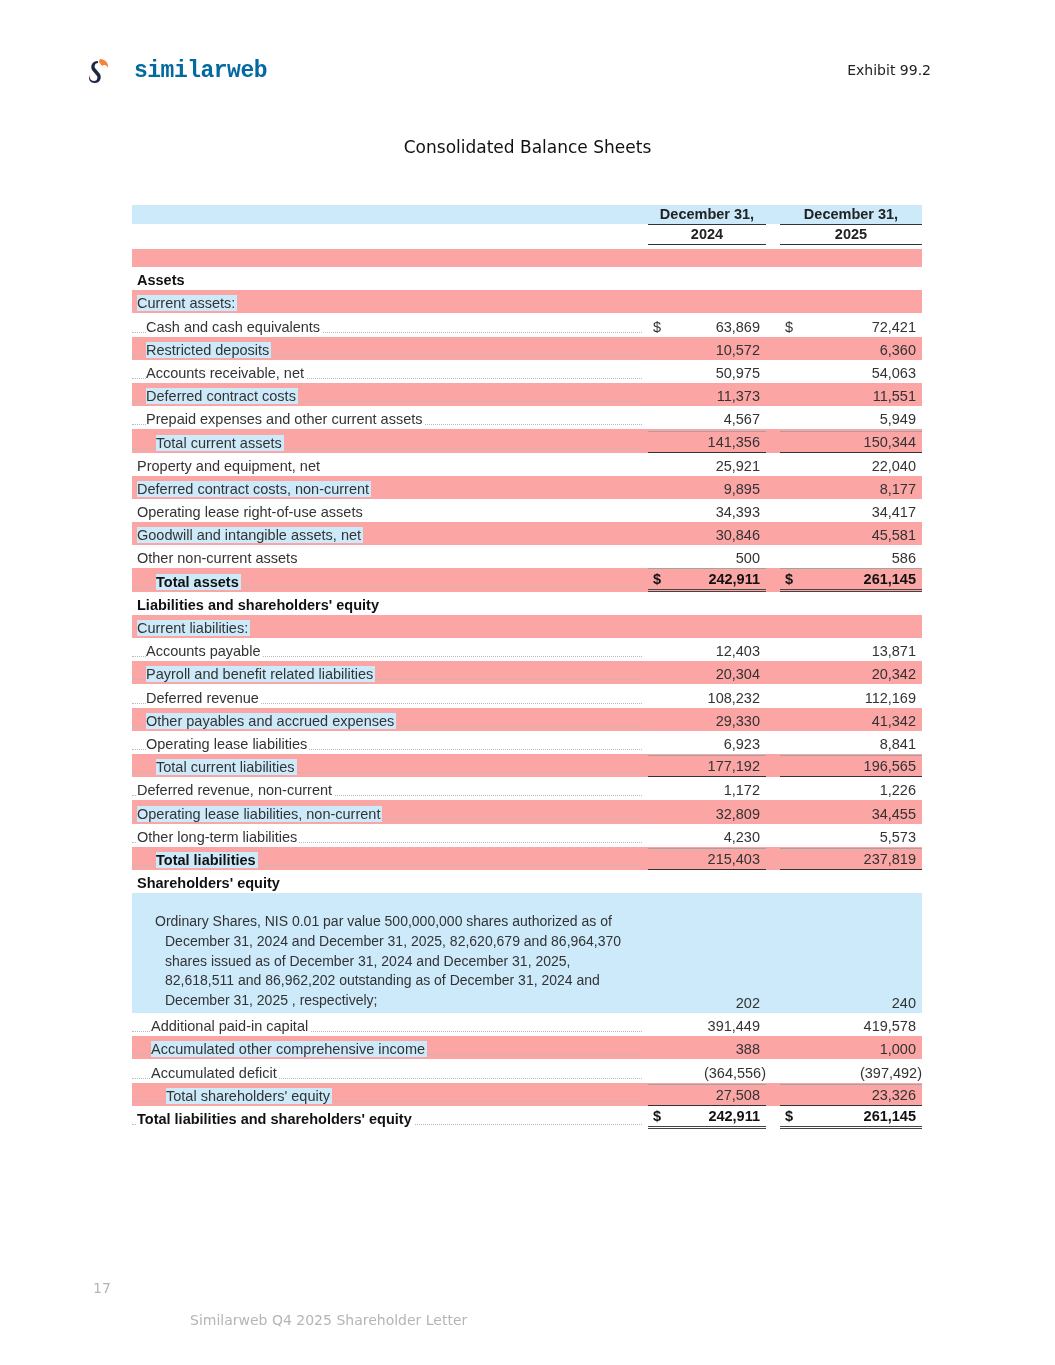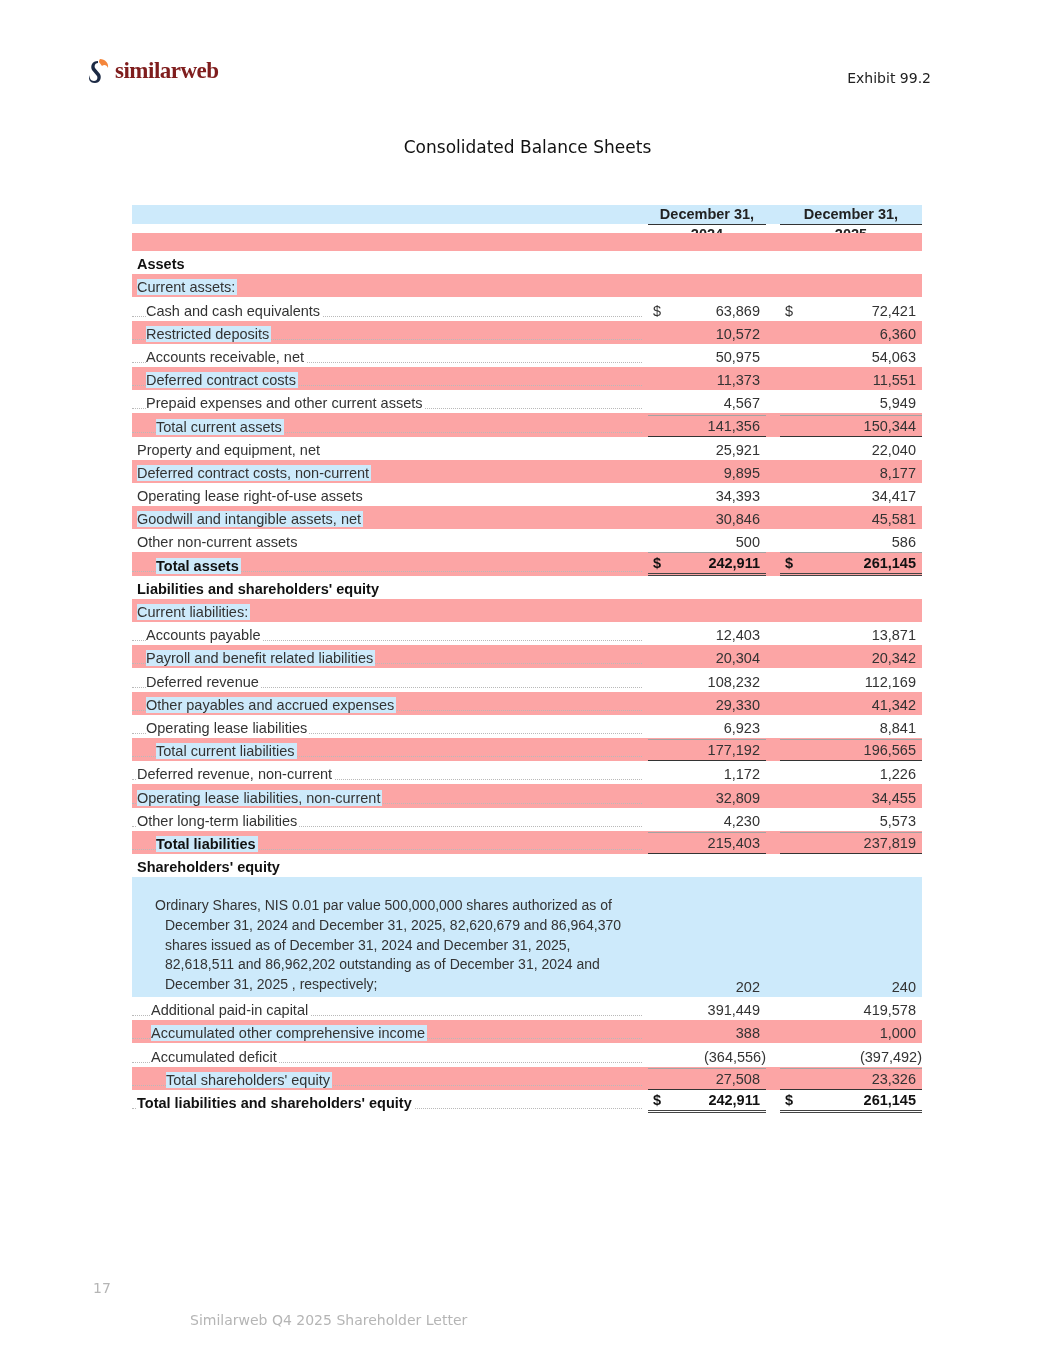--- a/index.html
+++ b/index.html
@@ -1,22 +1,22 @@
 <!DOCTYPE html>
 <html><head>
 <meta charset="utf-8">
 <style>
   html, body { margin: 0; padding: 0; background: #ffffff; }
   body { width: 1055px; height: 1365px; position: relative; overflow: hidden; font-family: "Liberation Sans", sans-serif; color: #1f1f1f; }
 
   .logo { position: absolute; left: 88px; top: 58px; display: flex; align-items: center; }
   .logo-mark { width: 22px; height: 26px; margin-right: 5px; }
-  .logo-text { font-family: Liberation Serif, serif; font-weight: bold; font-size: 23px; color: #7f1d1d; letter-spacing: -0.5px; }
-
-  .exhibit { position: absolute; right: 124px; top: 70px; font-family: "DejaVu Sans", sans-serif; font-size: 14px; color: #222; }
+  .logo-text { font-family: Liberation Mono, monospace; font-weight: bold; font-size: 23px; color: #0369a1; letter-spacing: -0.5px; margin-left: 19px; }
+
+  .exhibit { position: absolute; right: 124px; top: 62px; font-family: "DejaVu Sans", sans-serif; font-size: 14px; color: #222; }
 
   .title { position: absolute; left: 0; width: 1055px; top: 137px; text-align: center; font-family: "DejaVu Sans", sans-serif; font-size: 17px; color: #111; }
 
   .sheet { position: absolute; left: 132px; top: 205px; width: 790px; }
   .row { position: relative; display: flex; align-items: flex-end; height: 23.2px; font-size: 14.5px; color: #333; }
   .row.blue { background: #fca5a5; }
   .row .label { width: 510px; padding-left: 5px; white-space: nowrap; overflow: hidden; position: relative; box-sizing: border-box; line-height: 20px; }
   .row .label.dots::after { content: ""; position: absolute; left: 0; right: 0; bottom: 4px; border-bottom: 1px dotted #b9b9b9; z-index: 0; }
   .row .label span { position: relative; z-index: 1; padding-right: 2px; }
   .row.blue .label span { background: #cdeafb; }
@@ -27,21 +27,21 @@
   .ind4 { padding-left: 34px !important; }
   .row .gap { width: 6px; }
   .cell { width: 118px; display: flex; justify-content: space-between; box-sizing: border-box; line-height: 20px; padding-right: 6px; }
   .cell .cur { padding-left: 5px; }
   .cell2 { margin-left: 14px; width: 142px; }
   .bold { font-weight: bold; color: #111; }
   .top-rule .cell { border-top: 1px solid #a3a3a3; }
   .bottom-rule .cell { border-bottom: 1px solid #333; }
   .double-bottom .cell { border-bottom: 3px double #444; }
 
-  .hdr { display: flex; height: 28px; background: linear-gradient(to bottom, #cdeafb 0, #cdeafb 19px, #ffffff 19px); }
+  .hdr { display: flex; height: 44px; background: linear-gradient(to bottom, #cdeafb 0, #cdeafb 19px, #ffffff 19px); }
   .hdr .label { width: 510px; }
   .hdr .col { width: 118px; margin-left: 6px; text-align: center; font-weight: bold; font-size: 14.5px; color: #222; }
   .hdr .col.c2 { width: 142px; margin-left: 14px; }
   .hdr .col div { line-height: 19px; }
   .hdr .col .l1 { border-bottom: 1px solid #333; }
   .hdr .col .l2 { border-bottom: 1px solid #333; }
 
   .para-row { background: #cdeafb; height: 120px; display: flex; align-items: flex-end; font-size: 14px; color: #333; }
   .para-row .label { width: 510px; padding: 0 0 2px 23px; box-sizing: border-box; line-height: 19.8px; position: relative; }
   .para-row .label p { margin: 0; text-indent: -10px; padding-left: 10px; }

